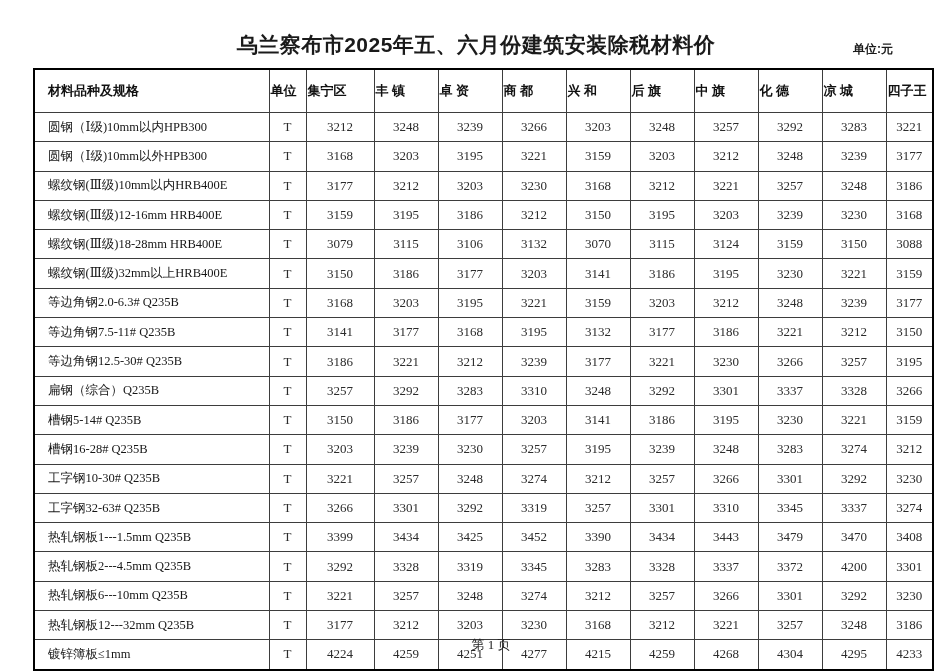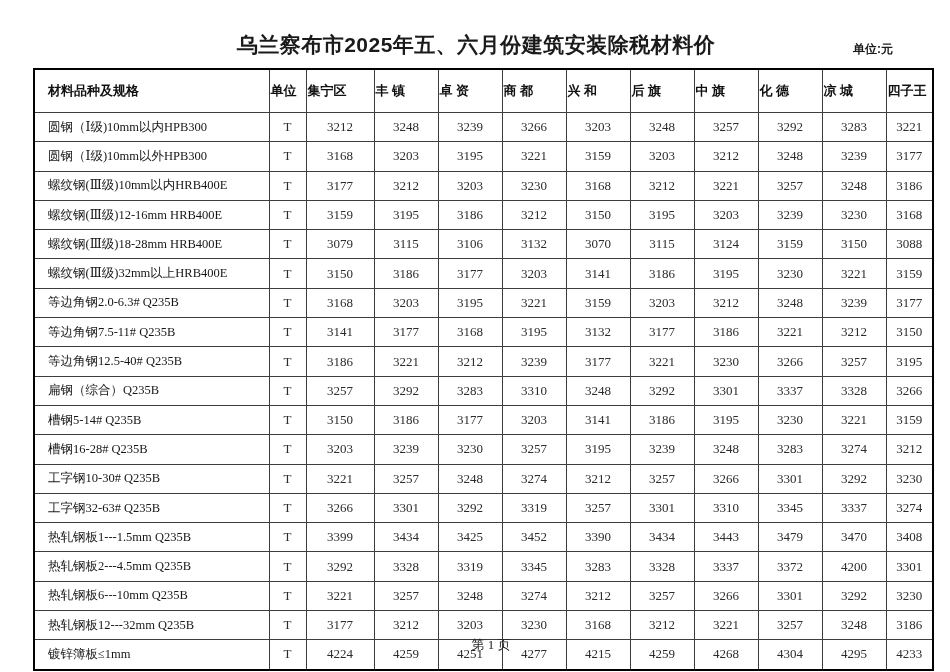--- a/index.html
+++ b/index.html
@@ -237,21 +237,21 @@
           <td>3168</td>
           <td>3195</td>
           <td>3132</td>
           <td>3177</td>
           <td>3186</td>
           <td>3221</td>
           <td>3212</td>
           <td>3150</td>
         </tr>
         <tr>
-          <td class="cell-material">等边角钢12.5-40# Q235B</td>
+          <td class="cell-material">等边角钢12.5-30# Q235B</td>
           <td>T</td>
           <td>3186</td>
           <td>3221</td>
           <td>3212</td>
           <td>3239</td>
           <td>3177</td>
           <td>3221</td>
           <td>3230</td>
           <td>3266</td>
           <td>3257</td>

